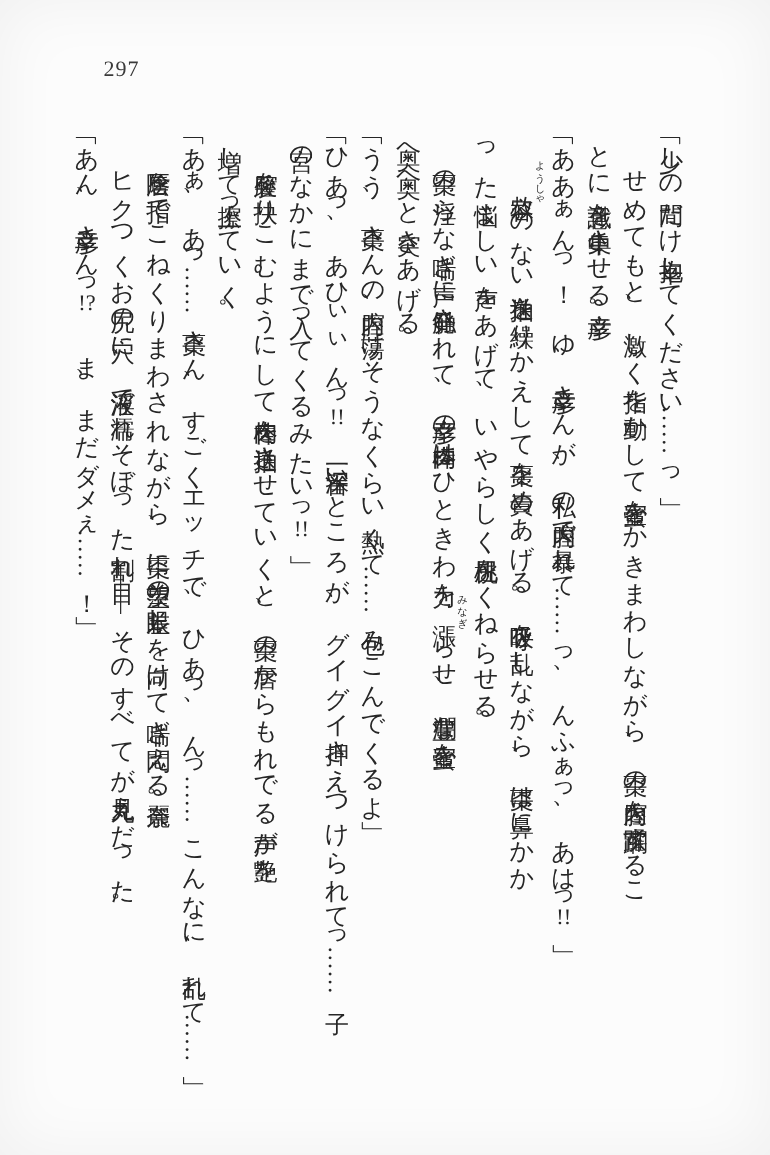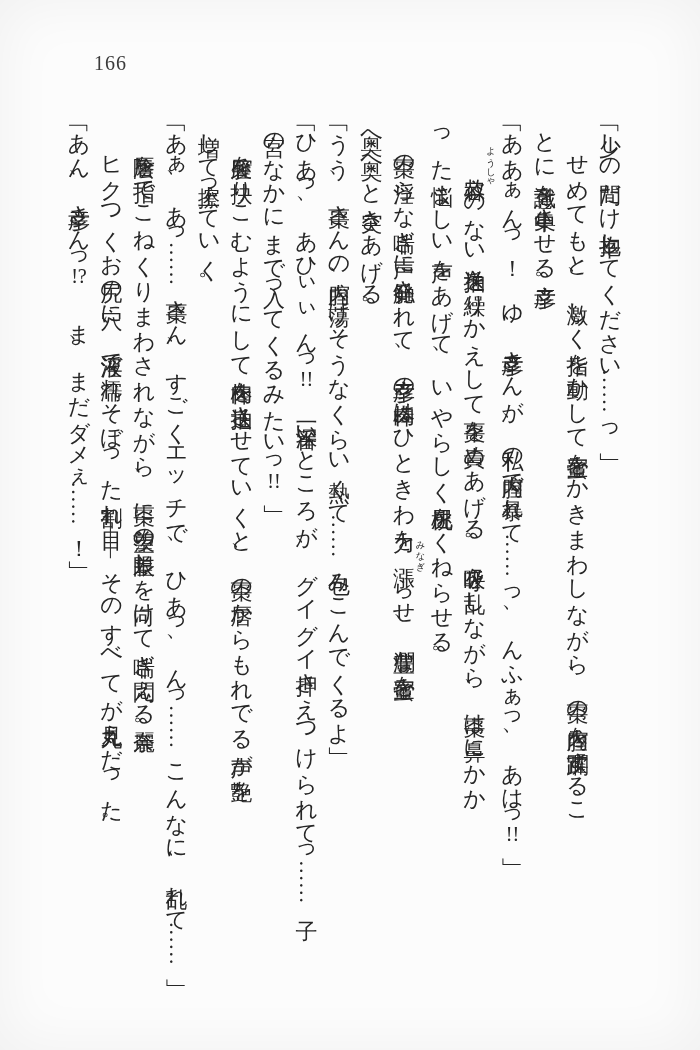--- a/index.html
+++ b/index.html
@@ -56,21 +56,21 @@
   rt {
     font-size: 0.42em;
     line-height: 1;
     letter-spacing: 0;
   }
 </style>
 </head>
 <body>
 
 <div class="book-page" style="background: rgb(252, 252, 252); color: rgb(38, 38, 38);">
-  <div class="page-number">166</div>
+  <div class="page-number">297</div>
   <div class="page-text">
       <div class="line">「少しの間だけ辛抱してください……っ」</div>
       <div class="line indent">せめてもと、激しく指を動かして蜜壺をかきまわしながら、棗の膣内を蹂躙するこ</div>
       <div class="line">とに意識を集中させる幸彦。</div>
       <div class="line">「ああぁんっ！　ゆ、幸彦さんが、私の膣内で暴れて……っ、んふぁっ、あはっ<span class="tcy">!!</span>」</div>
       <div class="line indent"><ruby>容赦<rt>ようしゃ</rt></ruby>のない抽送を繰りかえして棗を責めあげる。呼吸を乱しながら、棗は鼻にかか</div>
       <div class="line">った悩ましい声をあげて、いやらしく桃尻をくねらせる。</div>
       <div class="line indent">棗の淫らな喘ぎ声に触発されて、幸彦の肉棒はひときわ力を<ruby>漲<rt>みなぎ</rt></ruby>らせ、豊潤な蜜壺を</div>
       <div class="line">奥へ奥へと突きあげる。</div>
       <div class="line">「うう、棗さんの膣内、蕩けそうなくらい熱くて……包みこんでくるよ」</div>

